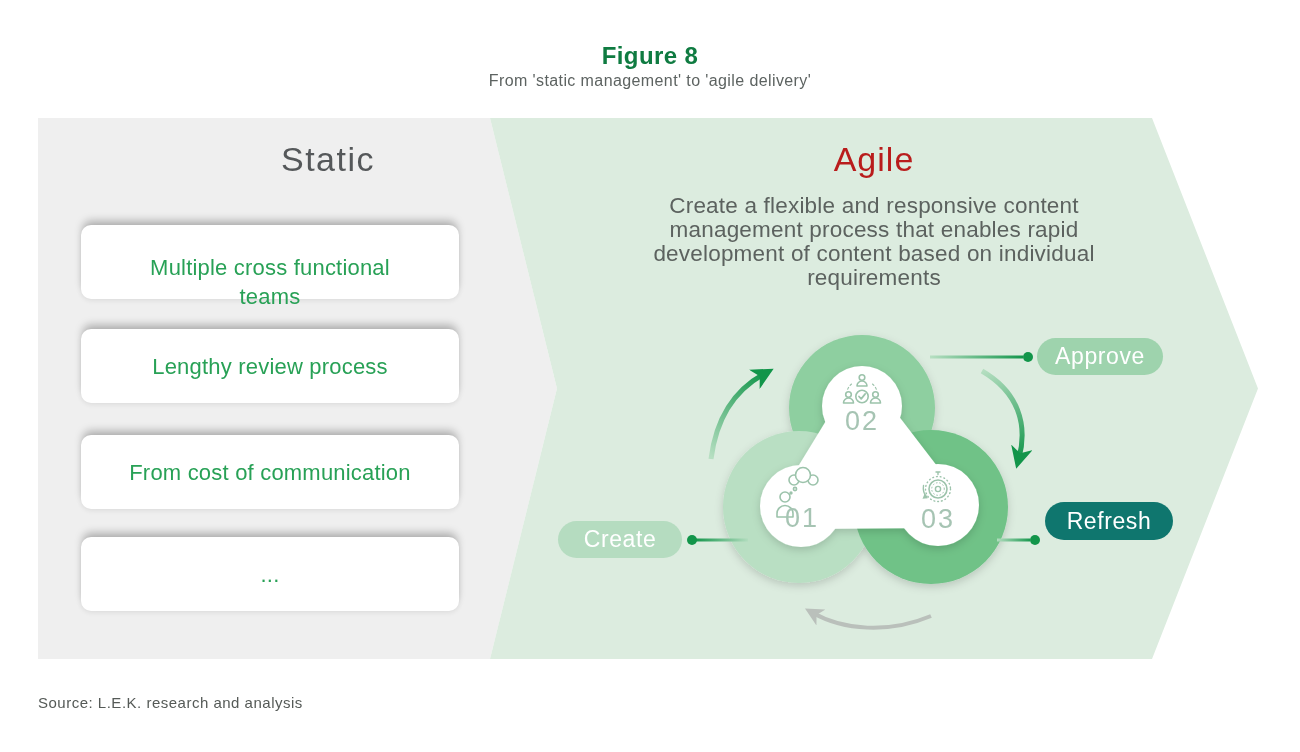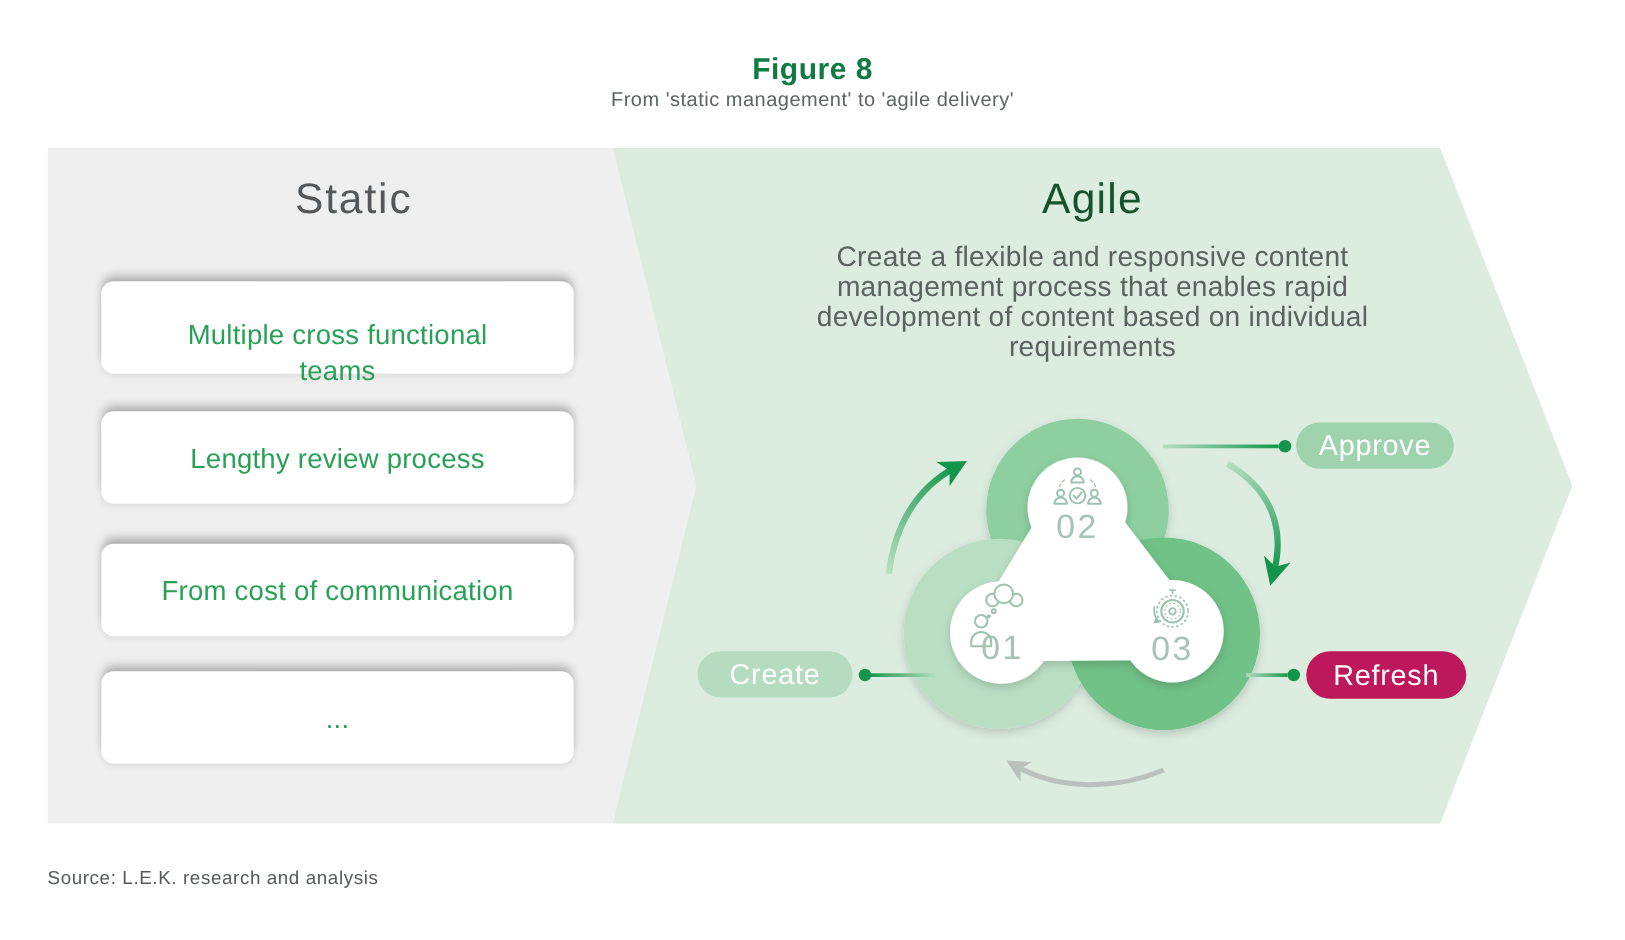--- a/index.html
+++ b/index.html
@@ -8,42 +8,42 @@
 
   .figure-label{position:absolute;top:42px;left:0;width:100%;text-align:center;
     font-size:24px;font-weight:700;color:#0f7b41;letter-spacing:.4px;}
   .figure-subtitle{position:absolute;top:72px;left:0;width:100%;text-align:center;
     font-size:16px;color:#5d6361;letter-spacing:.4px;}
 
   .static-section{position:absolute;left:38px;top:118px;width:519px;height:541px;
     background:#efefef;
     clip-path:polygon(0 0,87.1% 0,100% 50%,87.1% 100%,0 100%);}
   .static-title{position:absolute;top:22px;left:0;width:490px;text-align:center;
-    font-size:34px;color:#55585a;letter-spacing:1.5px;}
+    font-size:34px;color:#55585a;letter-spacing:1.5px;padding-left:45px;}
   .static-box{position:absolute;left:43px;width:378px;height:74px;background:#ffffff;
     border-radius:10px;display:flex;align-items:center;justify-content:center;
     box-shadow:0 -6px 8px -2px rgba(0,0,0,.28), 0 2px 5px rgba(0,0,0,.07);}
   .box-text{margin:0;text-align:center;font-size:22px;line-height:29px;color:#28a156;letter-spacing:.2px;}
   .box-text.narrow{max-width:240px;margin-top:40px;}
 
   .agile-section{position:absolute;left:490px;top:118px;width:768px;height:541px;
     background:#dcecdf;
     clip-path:polygon(0 0,86.2% 0,100% 50%,86.2% 100%,0 100%,8.72% 50%);}
   .agile-title{position:absolute;top:22px;left:0;width:768px;text-align:center;
-    font-size:34px;color:#14532d;letter-spacing:1px;}
+    font-size:34px;color:#b91c1c;letter-spacing:1px;}
   .agile-desc{position:absolute;top:76px;left:114px;width:540px;margin:0;text-align:center;
     font-size:22.5px;line-height:24px;color:#5c625f;letter-spacing:.2px;}
 
   .diagram-svg{position:absolute;left:490px;top:118px;width:768px;height:541px;pointer-events:none;}
 
   .pill{position:absolute;display:flex;align-items:center;justify-content:center;
     color:#ffffff;font-size:23px;letter-spacing:.6px;border-radius:19px;}
   .pill-create{left:558px;top:521px;width:124px;height:37px;background:#b5dcc0;}
   .pill-approve{left:1037px;top:338px;width:126px;height:37px;background:#9ed3ad;}
-  .pill-refresh{left:1045px;top:521px;width:128px;height:38px;background:#be185d;}
+  .pill-refresh{left:1045px;top:502px;width:128px;height:38px;background:#0f766e;}
 
   .source-note{position:absolute;left:38px;top:694px;font-size:15px;color:#555a57;letter-spacing:.5px;}
 </style>
 </head>
 <body>
 
 <div class="canvas">
 
   <div class="figure-label">Figure 8</div>
   <div class="figure-subtitle">From 'static management' to 'agile delivery'</div>

